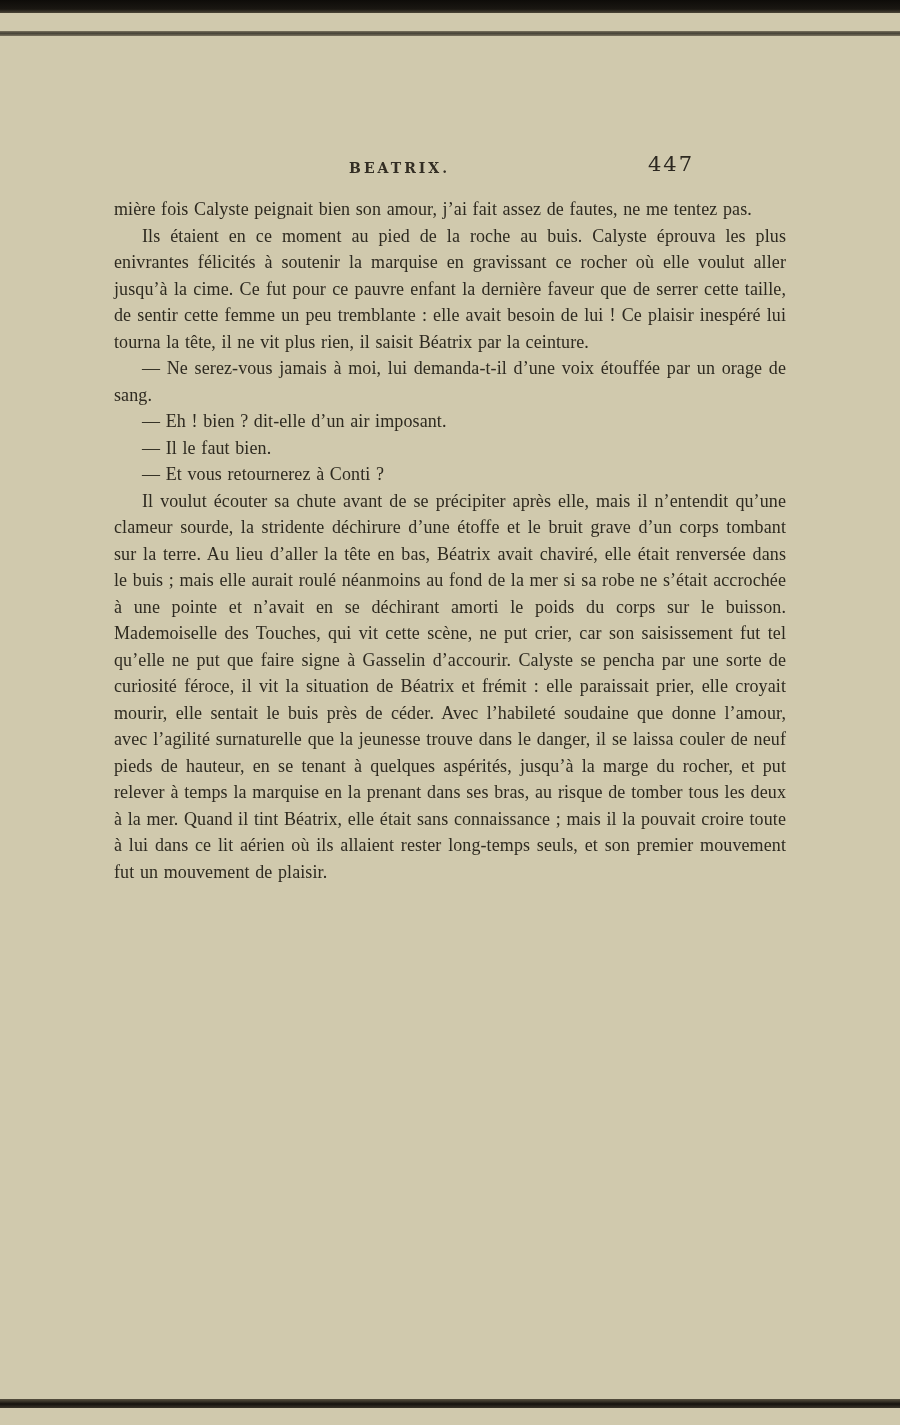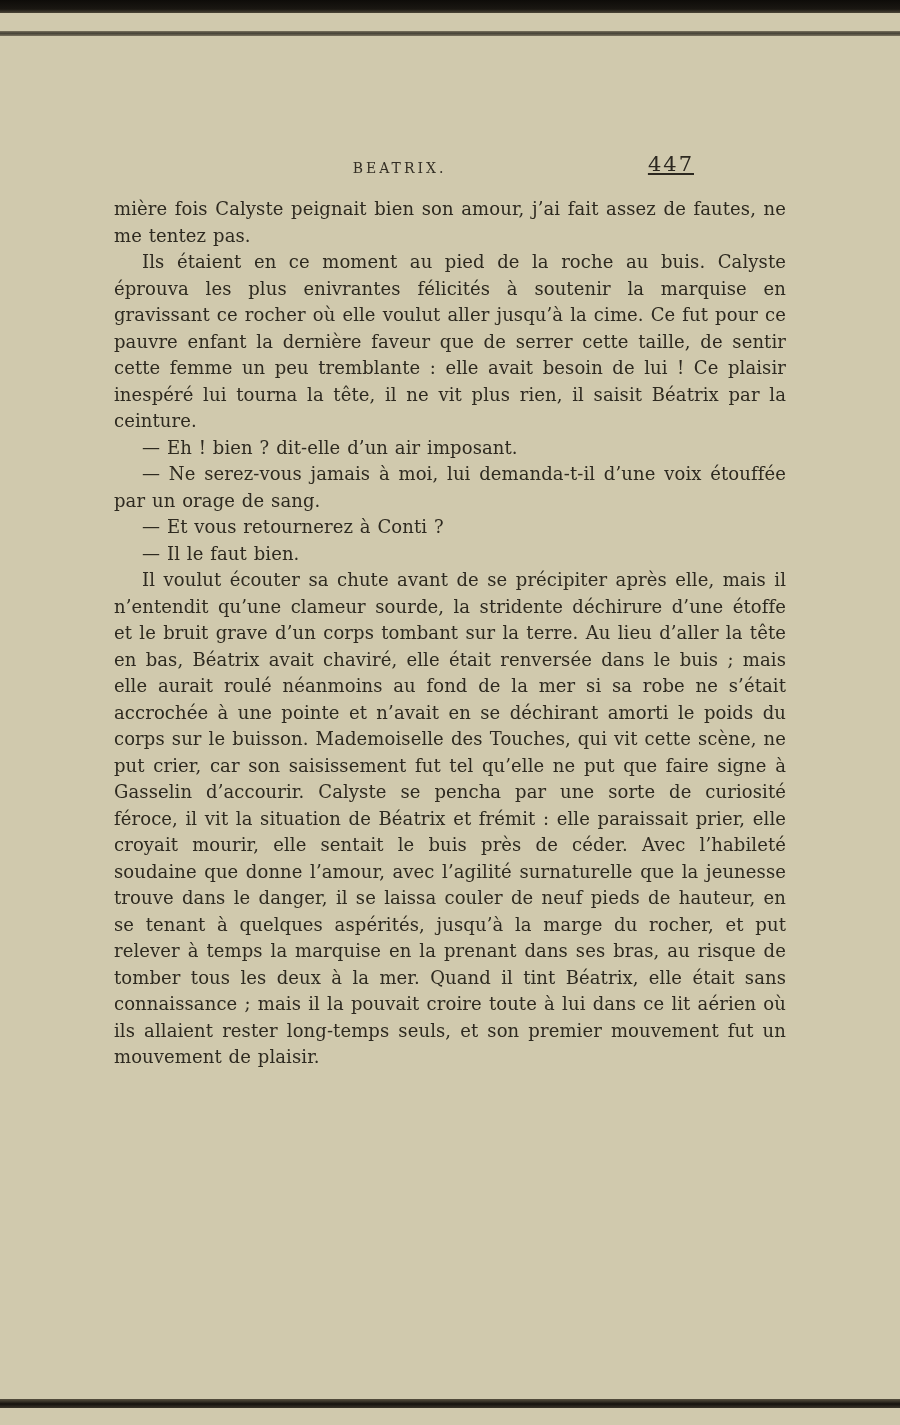--- a/index.html
+++ b/index.html
@@ -45,43 +45,43 @@
     .running-header {
       position: relative;
       height: 44px;
     }
     .running-head {
       position: absolute;
       left: 42.5%;
       transform: translateX(-50%);
       top: 8px;
       font-size: 14px;
-      font-weight: normal;
+      font-weight: bold;
       letter-spacing: 3px;
       color: #332e24;
     }
     .page-number {
       position: absolute;
       right: 92px;
       top: 0;
       font-size: 21px;
       letter-spacing: 2px;
       color: #2c2820;
-      text-decoration: underline;
     }
     .text-block {
       font-size: 18px;
       line-height: 26.5px;
       text-align: justify;
       letter-spacing: 0.1px;
       word-spacing: 1px;
     }
     .text-block p {
       margin: 0;
       text-indent: 28px;
+      font-family: Liberation Serif, serif;
     }
     .text-block p.continuation {
       text-indent: 0;
     }
   </style>
 </head>
 <body>
 
 <div class="edge-top"></div>
 <div class="edge-top-line"></div>
@@ -89,22 +89,22 @@
 <div class="page-inner">
 
   <div class="running-header">
     <span class="running-head">BEATRIX.</span>
     <span class="page-number">447</span>
   </div>
 
   <div class="text-block">
     <p class="continuation">mière fois Calyste peignait bien son amour, j’ai fait assez de fautes, ne me tentez pas.</p>
     <p>Ils étaient en ce moment au pied de la roche au buis. Calyste éprouva les plus enivrantes félicités à soutenir la marquise en gravissant ce rocher où elle voulut aller jusqu’à la cime. Ce fut pour ce pauvre enfant la dernière faveur que de serrer cette taille, de sentir cette femme un peu tremblante : elle avait besoin de lui ! Ce plaisir inespéré lui tourna la tête, il ne vit plus rien, il saisit Béatrix par la ceinture.</p>
+    <p>— Ne serez-vous jamais à moi, lui demanda-t-il d’une voix étouffée par un orage de sang.</p>
     <p>— Eh ! bien ? dit-elle d’un air imposant.</p>
-    <p>— Ne serez-vous jamais à moi, lui demanda-t-il d’une voix étouffée par un orage de sang.</p>
+    <p>— Il le faut bien.</p>
     <p>— Et vous retournerez à Conti ?</p>
-    <p>— Il le faut bien.</p>
     <p>Il voulut écouter sa chute avant de se précipiter après elle, mais il n’entendit qu’une clameur sourde, la stridente déchirure d’une étoffe et le bruit grave d’un corps tombant sur la terre. Au lieu d’aller la tête en bas, Béatrix avait chaviré, elle était renversée dans le buis ; mais elle aurait roulé néanmoins au fond de la mer si sa robe ne s’était accrochée à une pointe et n’avait en se déchirant amorti le poids du corps sur le buisson. Mademoiselle des Touches, qui vit cette scène, ne put crier, car son saisissement fut tel qu’elle ne put que faire signe à Gasselin d’accourir. Calyste se pencha par une sorte de curiosité féroce, il vit la situation de Béatrix et frémit : elle paraissait prier, elle croyait mourir, elle sentait le buis près de céder. Avec l’habileté soudaine que donne l’amour, avec l’agilité surnaturelle que la jeunesse trouve dans le danger, il se laissa couler de neuf pieds de hauteur, en se tenant à quelques aspérités, jusqu’à la marge du rocher, et put relever à temps la marquise en la prenant dans ses bras, au risque de tomber tous les deux à la mer. Quand il tint Béatrix, elle était sans connaissance ; mais il la pouvait croire toute à lui dans ce lit aérien où ils allaient rester long-temps seuls, et son premier mouvement fut un mouvement de plaisir.</p>
   </div>
 
 </div>
 
 <div class="edge-bottom"></div>
 
 </body></html>

